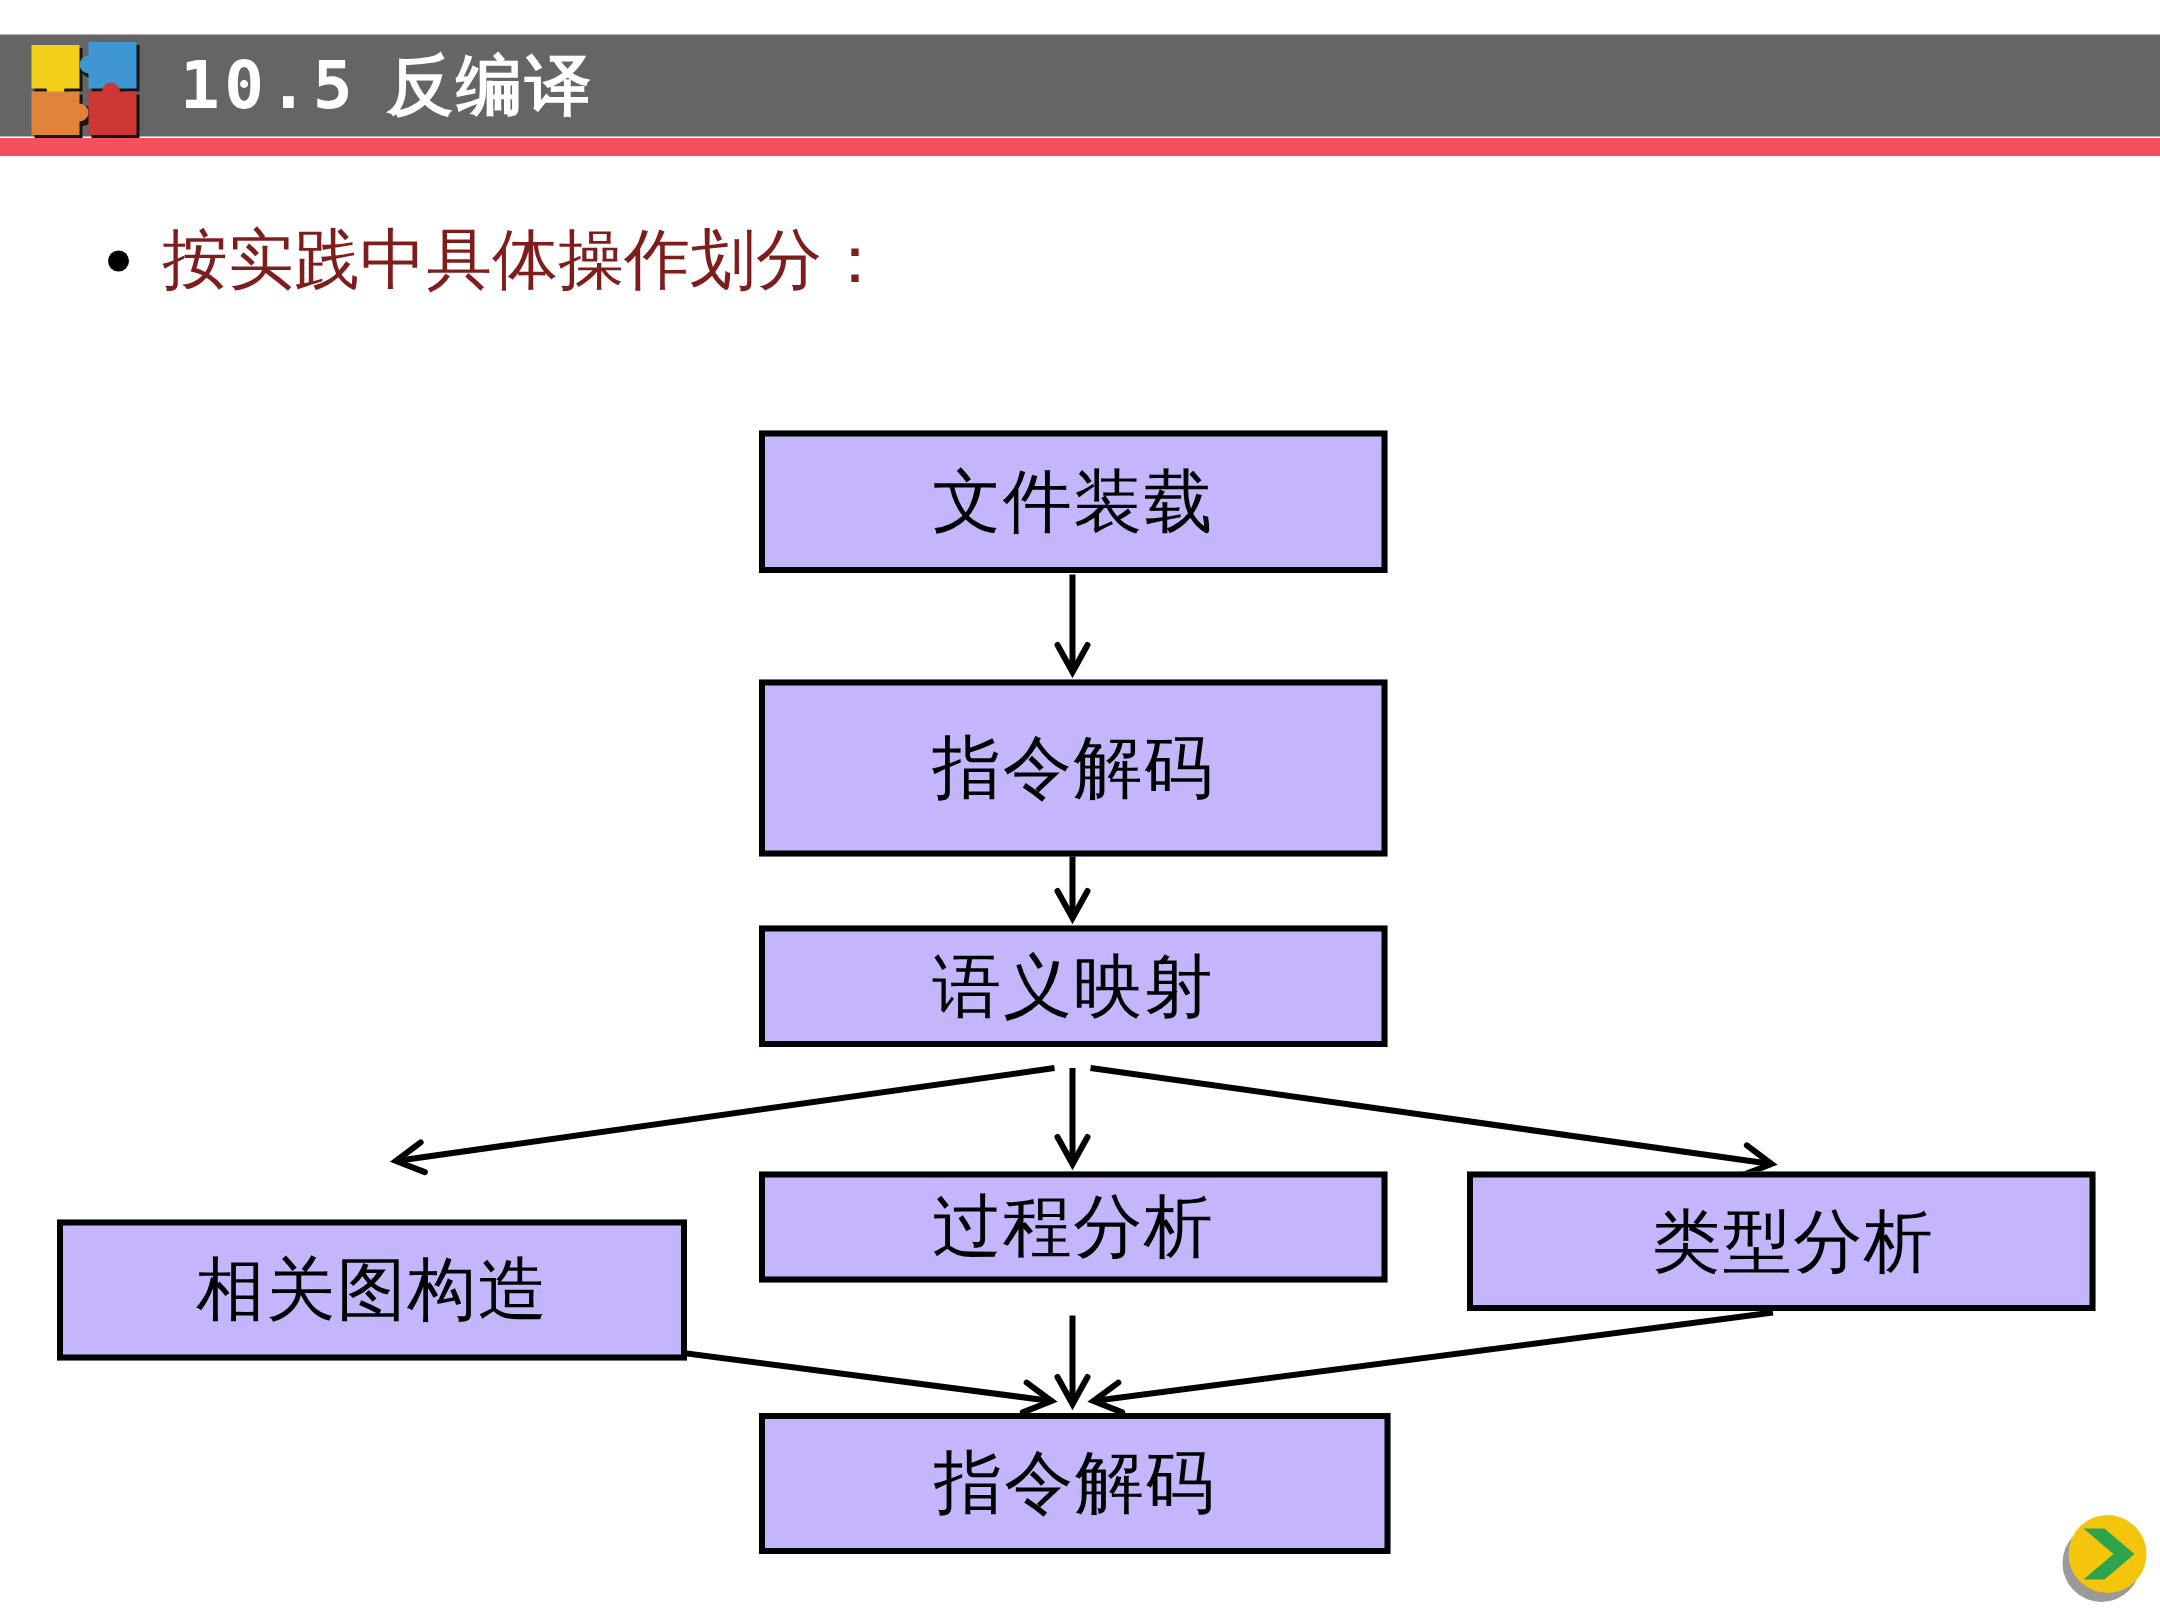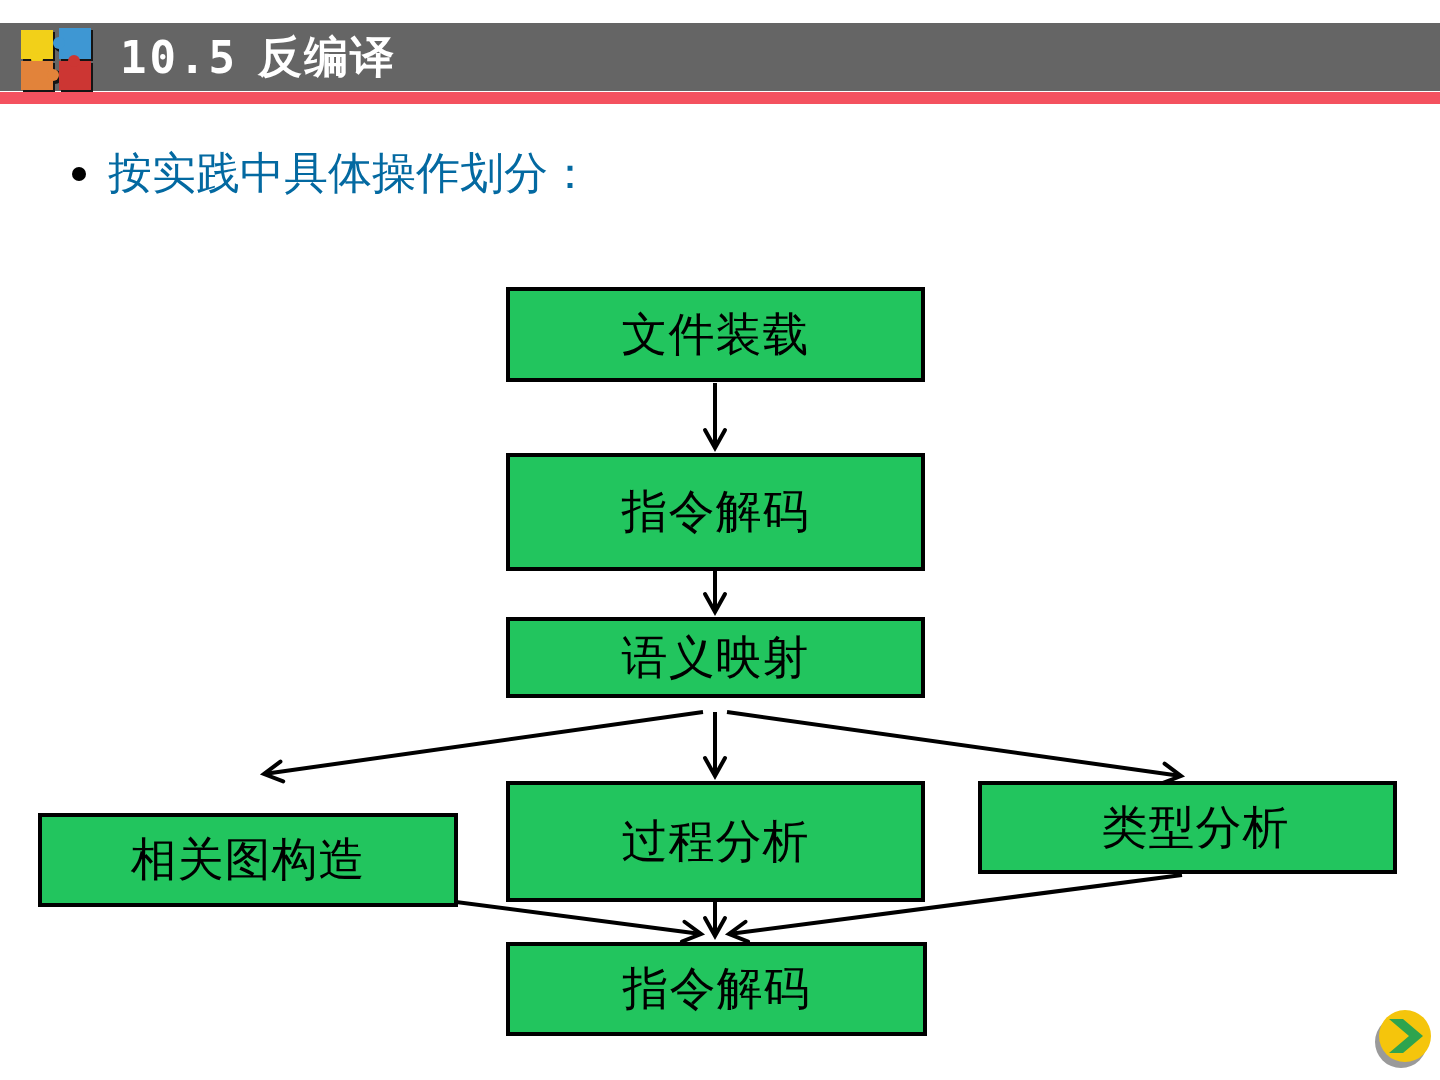--- a/index.html
+++ b/index.html
@@ -21,40 +21,40 @@
     position:absolute;left:120px;top:23px;height:68px;
     display:flex;align-items:center;
     color:#ffffff;font-weight:bold;
     font-family:"DejaVu Sans Mono","Liberation Mono","DejaVu Sans",monospace;
     font-size:44px;letter-spacing:3px;white-space:nowrap;
   }
   .header-title .sec-title{margin-left:20px;letter-spacing:2px;}
   
   .bullet-line{
     position:absolute;left:72px;top:144px;display:flex;align-items:center;
-    font-size:44px;color:#0369a1;
+    font-size:44px;color:#7f1d1d;
   }
   .bullet-dot{
     width:14px;height:14px;border-radius:50%;background:#000;
     margin-right:22px;flex:0 0 auto;
   }
   
   .arrows{position:absolute;left:0;top:0;z-index:1;}
   .node{
     position:absolute;z-index:2;box-sizing:border-box;
-    background:#22c55e;border:4px solid #000;
+    background:#c4b5fd;border:4px solid #000;
     display:flex;align-items:center;justify-content:center;
     font-size:46px;color:#000;letter-spacing:1px;white-space:nowrap;
   }
   
   .n-load   {left:506px;top:287px;width:419px;height:95px;}
   .n-decode {left:506px;top:453px;width:419px;height:118px;}
   .n-map    {left:506px;top:617px;width:419px;height:81px;}
   .n-graph  {left:38px; top:781px;width:420px;height:94px;margin-top:32px;}
-  .n-proc   {left:506px;top:781px;width:419px;height:121px;}
+  .n-proc   {left:506px;top:781px;width:419px;height:74px;}
   .n-type   {left:978px;top:781px;width:419px;height:93px;padding-left:16px;}
   .n-out    {left:506px;top:942px;width:421px;height:94px;}
   
   .nav-next{
     position:absolute;left:1372px;top:1006px;width:64px;height:64px;
     cursor:pointer;z-index:3;background:none;border:none;padding:0;
   }
 </style>
 </head>
 <body>

